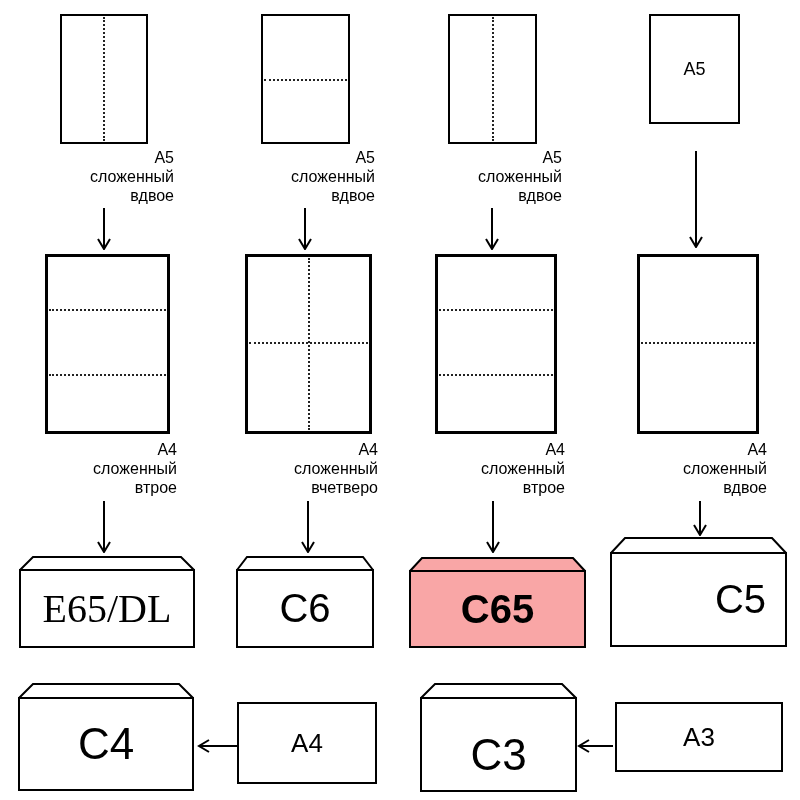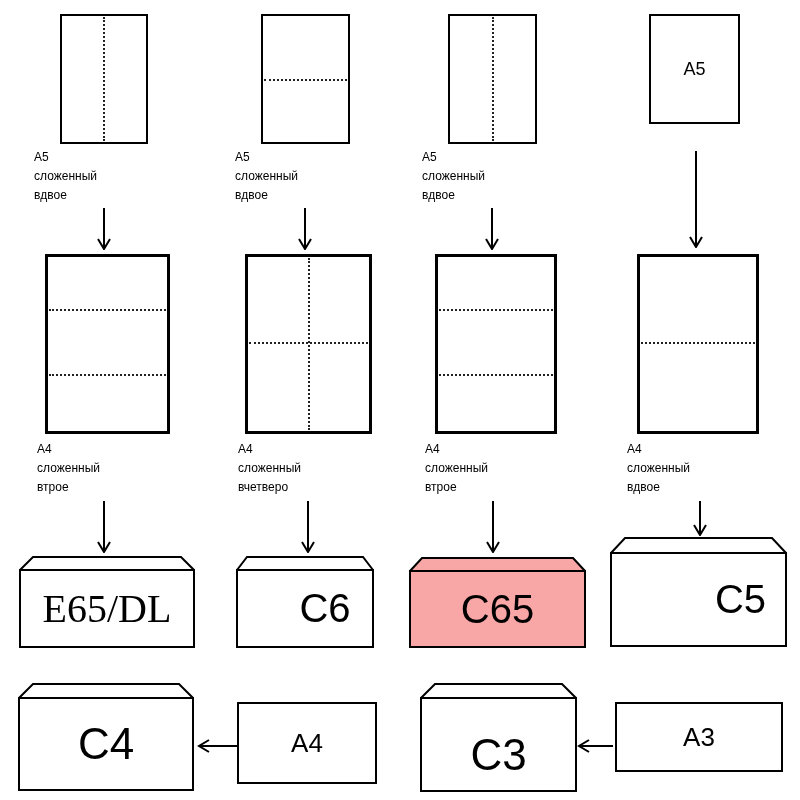--- a/index.html
+++ b/index.html
@@ -11,21 +11,21 @@
   html,body{margin:0;padding:0;background:#ffffff;}
   #canvas{
     position:relative;width:800px;height:800px;background:var(--paper);
     font-family:"Liberation Sans", sans-serif;color:#000;overflow:hidden;
   }
   .sheet{position:absolute;border:2px solid var(--stroke);background:var(--paper);box-sizing:border-box;}
   .sheet.thick{border-width:3px;}
   .fold-v{position:absolute;top:1px;bottom:1px;left:50%;width:0;margin-left:-1px;border-left:2px dotted var(--fold);}
   .fold-h{position:absolute;left:1px;right:1px;height:0;border-top:2px dotted var(--fold);}
   .sheet-label{display:flex;align-items:center;justify-content:center;width:100%;height:100%;}
-  .caption{position:absolute;width:140px;font-size:12px;line-height:19px;text-align:left;white-space:pre-line;}
+  .caption{position:absolute;width:140px;font-size:16px;line-height:19px;text-align:right;white-space:pre-line;}
   .arrow{position:absolute;}
   .arrow line,.arrow polyline{stroke:var(--stroke);stroke-width:2;fill:none;}
   .envelope{position:absolute;}
   .envelope svg{position:absolute;left:0;top:0;display:block;}
   .env-shape{fill:var(--paper);stroke:var(--stroke);stroke-width:2;stroke-linejoin:miter;}
   .envelope.highlight .env-shape{fill:var(--highlight);}
   .env-label{position:absolute;left:0;width:100%;display:flex;align-items:center;justify-content:center;font-size:40px;}
   .env-label.big{font-size:44px;}
   .flat-label{font-size:26px;}
   .a5-inner{font-size:18px;}
@@ -127,24 +127,24 @@
       <rect class="env-shape" x="1" y="14" width="174" height="77"></rect>
     </svg>
     <div class="env-label" style="top:14px;height:77px;font-family:Liberation Serif, serif;">E65/DL</div>
   </div>
 
   <div class="envelope" style="left:236px;top:556px;width:138px;height:92px;">
     <svg width="138" height="92" viewBox="0 0 138 92">
       <polygon class="env-shape" points="1,14 11,1 127,1 137,14"></polygon>
       <rect class="env-shape" x="1" y="14" width="136" height="77"></rect>
     </svg>
-    <div class="env-label" style="top:14px;height:77px;padding-left:20px;">C6</div>
+    <div class="env-label" style="top:14px;height:77px;">C6</div>
   </div>
 
-  <div class="envelope highlight" style="left:409px;top:557px;width:177px;height:91px;">
+  <div class="envelope highlight" style="left:409px;top:557px;width:177px;height:91px;font-weight:bold;">
     <svg width="177" height="91" viewBox="0 0 177 91">
       <polygon class="env-shape" points="1,14 13,1 164,1 176,14"></polygon>
       <rect class="env-shape" x="1" y="14" width="175" height="76"></rect>
     </svg>
     <div class="env-label" style="top:14px;height:76px;">C65</div>
   </div>
 
   <div class="envelope" style="left:610px;top:537px;width:177px;height:110px;">
     <svg width="177" height="110" viewBox="0 0 177 110">
       <polygon class="env-shape" points="1,16 15,1 162,1 176,16"></polygon>

